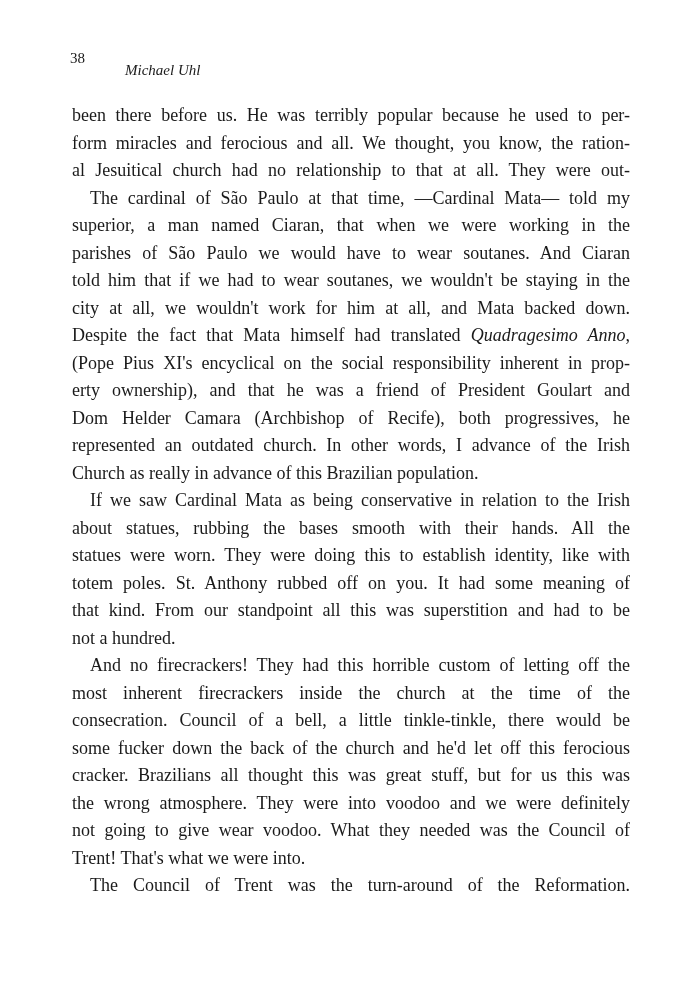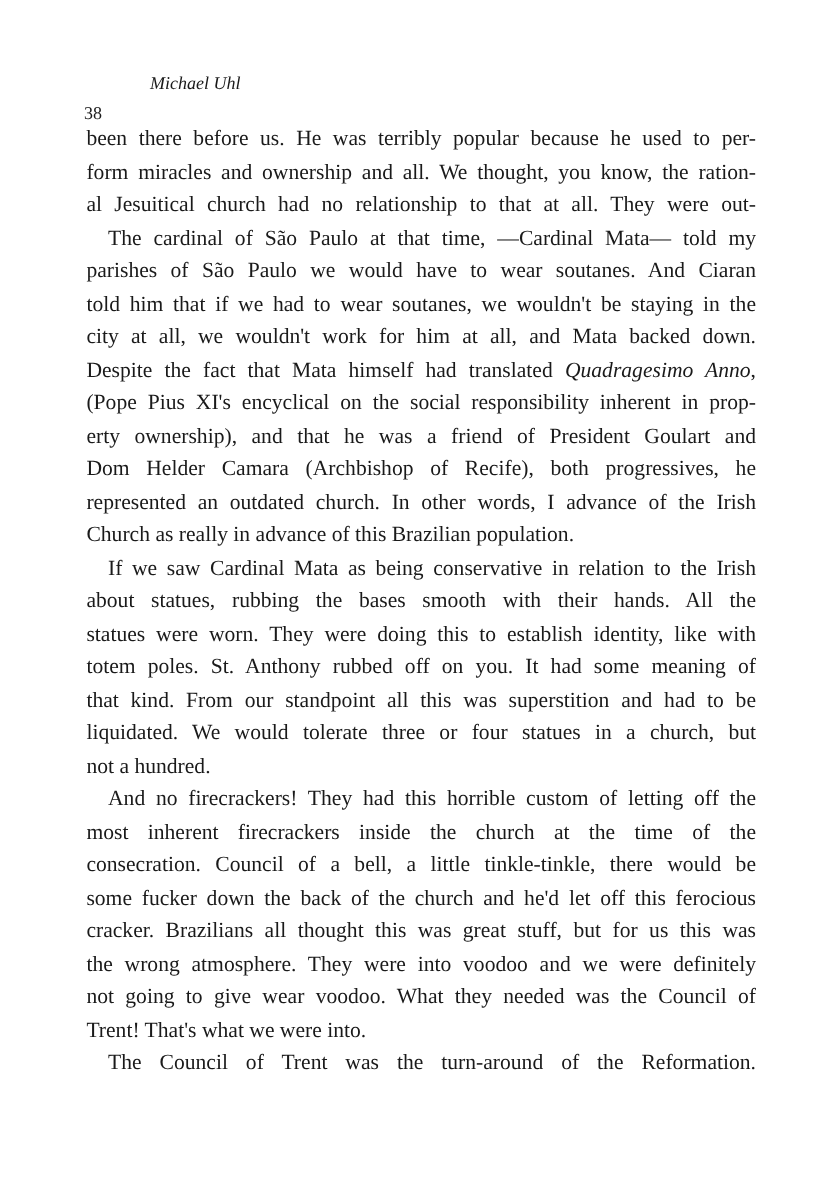--- a/index.html
+++ b/index.html
@@ -1,53 +1,53 @@
 <!DOCTYPE html>
 <html><head>
 <meta charset="utf-8">
 <style>
   html, body { margin: 0; padding: 0; background: #ffffff; }
   body { width: 700px; height: 1000px; position: relative; overflow: hidden; font-family: "Liberation Serif", "DejaVu Serif", serif; color: #1a1a1a; }
   .header { position: absolute; top: 50px; left: 70px; font-size: 15px; }
-  .header .pnum { position: absolute; left: 0; top: 0; margin-top: 37px; }
+  .header .pnum { position: absolute; left: 0; top: 0; }
   .header .author { position: absolute; left: 55px; top: 12px; font-style: italic; white-space: nowrap; text-align: right; }
   .body { position: absolute; top: 102px; left: 72px; width: 558px; }
   .line { display: block; height: 27.5px; line-height: 27.5px; font-size: 18px; text-align: justify; text-align-last: justify; white-space: nowrap; }
   .line.last { text-align-last: left; }
   .line.indent { padding-left: 18px; }
   .line i { font-style: italic; }
 </style>
 </head>
 <body>
 
 <div class="header">
   <span class="pnum">38</span>
   <span class="author">Michael Uhl</span>
 </div>
 
 <div class="body" id="body">
     <span class="line"><span>been there before us. He was terribly popular because he used to per-</span></span>
-    <span class="line"><span>form miracles and ownership and all. We thought, you know, the ration-</span></span>
+    <span class="line"><span>form miracles and ferocious and all. We thought, you know, the ration-</span></span>
     <span class="line"><span>al Jesuitical church had no relationship to that at all.  They were out-</span></span>
     <span class="line indent"><span>The cardinal of São Paulo at that time, —Cardinal Mata— told my</span></span>
+    <span class="line"><span>superior, a man named Ciaran, that when we were working in the</span></span>
     <span class="line"><span>parishes of São Paulo we would have to wear soutanes. And Ciaran</span></span>
     <span class="line"><span>told him that if we had to wear soutanes, we wouldn't be staying in the</span></span>
     <span class="line"><span>city at all, we wouldn't work for him at all, and Mata backed down.</span></span>
     <span class="line"><span>Despite the fact that Mata himself had translated </span><i>Quadragesimo Anno</i><span>,</span></span>
     <span class="line"><span>(Pope Pius XI's encyclical on the social responsibility inherent in prop-</span></span>
     <span class="line"><span>erty ownership), and that he was a friend of President Goulart and</span></span>
     <span class="line"><span>Dom Helder Camara (Archbishop of Recife), both progressives, he</span></span>
     <span class="line"><span>represented an outdated church. In other words, I advance of the Irish</span></span>
     <span class="line last"><span>Church as really in advance of this Brazilian population.</span></span>
     <span class="line indent"><span>If we saw Cardinal Mata as being conservative in relation to the Irish</span></span>
     <span class="line"><span>about statues, rubbing the bases smooth with their hands. All the</span></span>
     <span class="line"><span>statues were worn. They were doing this to establish identity, like with</span></span>
     <span class="line"><span>totem poles. St. Anthony rubbed off on you. It had some meaning of</span></span>
     <span class="line"><span>that kind. From our standpoint all this was superstition and had to be</span></span>
-    <span class="line"><span>liquidated.  We would tolerate three or four statues in a church, but</span></span>
     <span class="line last"><span>not a hundred.</span></span>
     <span class="line indent"><span>And no firecrackers! They had this horrible custom of letting off the</span></span>
     <span class="line"><span>most inherent firecrackers inside the church at the time of the</span></span>
     <span class="line"><span>consecration. Council of a bell, a little tinkle-tinkle, there would be</span></span>
     <span class="line"><span>some fucker down the back of the church and he'd let off this ferocious</span></span>
     <span class="line"><span>cracker. Brazilians all thought this was great stuff, but for us this was</span></span>
     <span class="line"><span>the wrong atmosphere. They were into voodoo and we were definitely</span></span>
     <span class="line"><span>not going to give wear voodoo. What they needed was the Council of</span></span>
     <span class="line last"><span>Trent! That's what we were into.</span></span>
     <span class="line indent"><span>The Council of Trent was the turn-around of the Reformation.</span></span>

